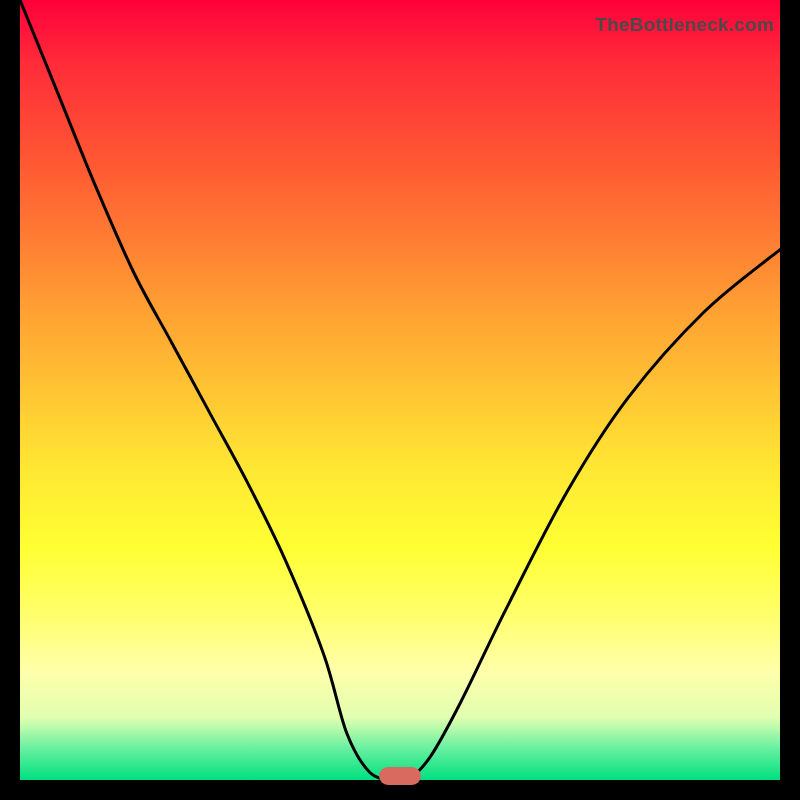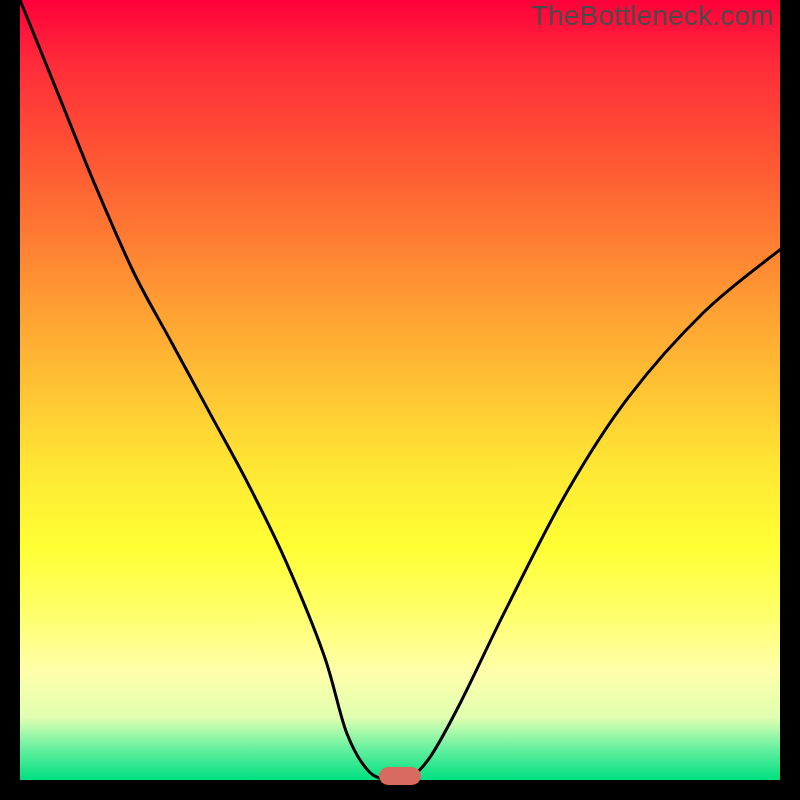--- a/index.html
+++ b/index.html
@@ -28,25 +28,25 @@
       #ffff33 70%,
       #ffff66 78%,
       #ffffaa 86%,
       #e0ffb0 92%,
       #66f0a0 96%,
       #00e080 100%
     );
   }
   .watermark {
     position: absolute;
-    top: 0;
+    top: 14px;
     right: 6px;
     color: #4a4a4a;
-    font-size: 28px;
-    font-weight: 400;
+    font-size: 19px;
+    font-weight: 700;
     letter-spacing: 0.2px;
     user-select: none;
   }
   .curve-svg {
     position: absolute;
     left: 0; top: 0;
     width: 100%; height: 100%;
   }
   .marker {
     position: absolute;

